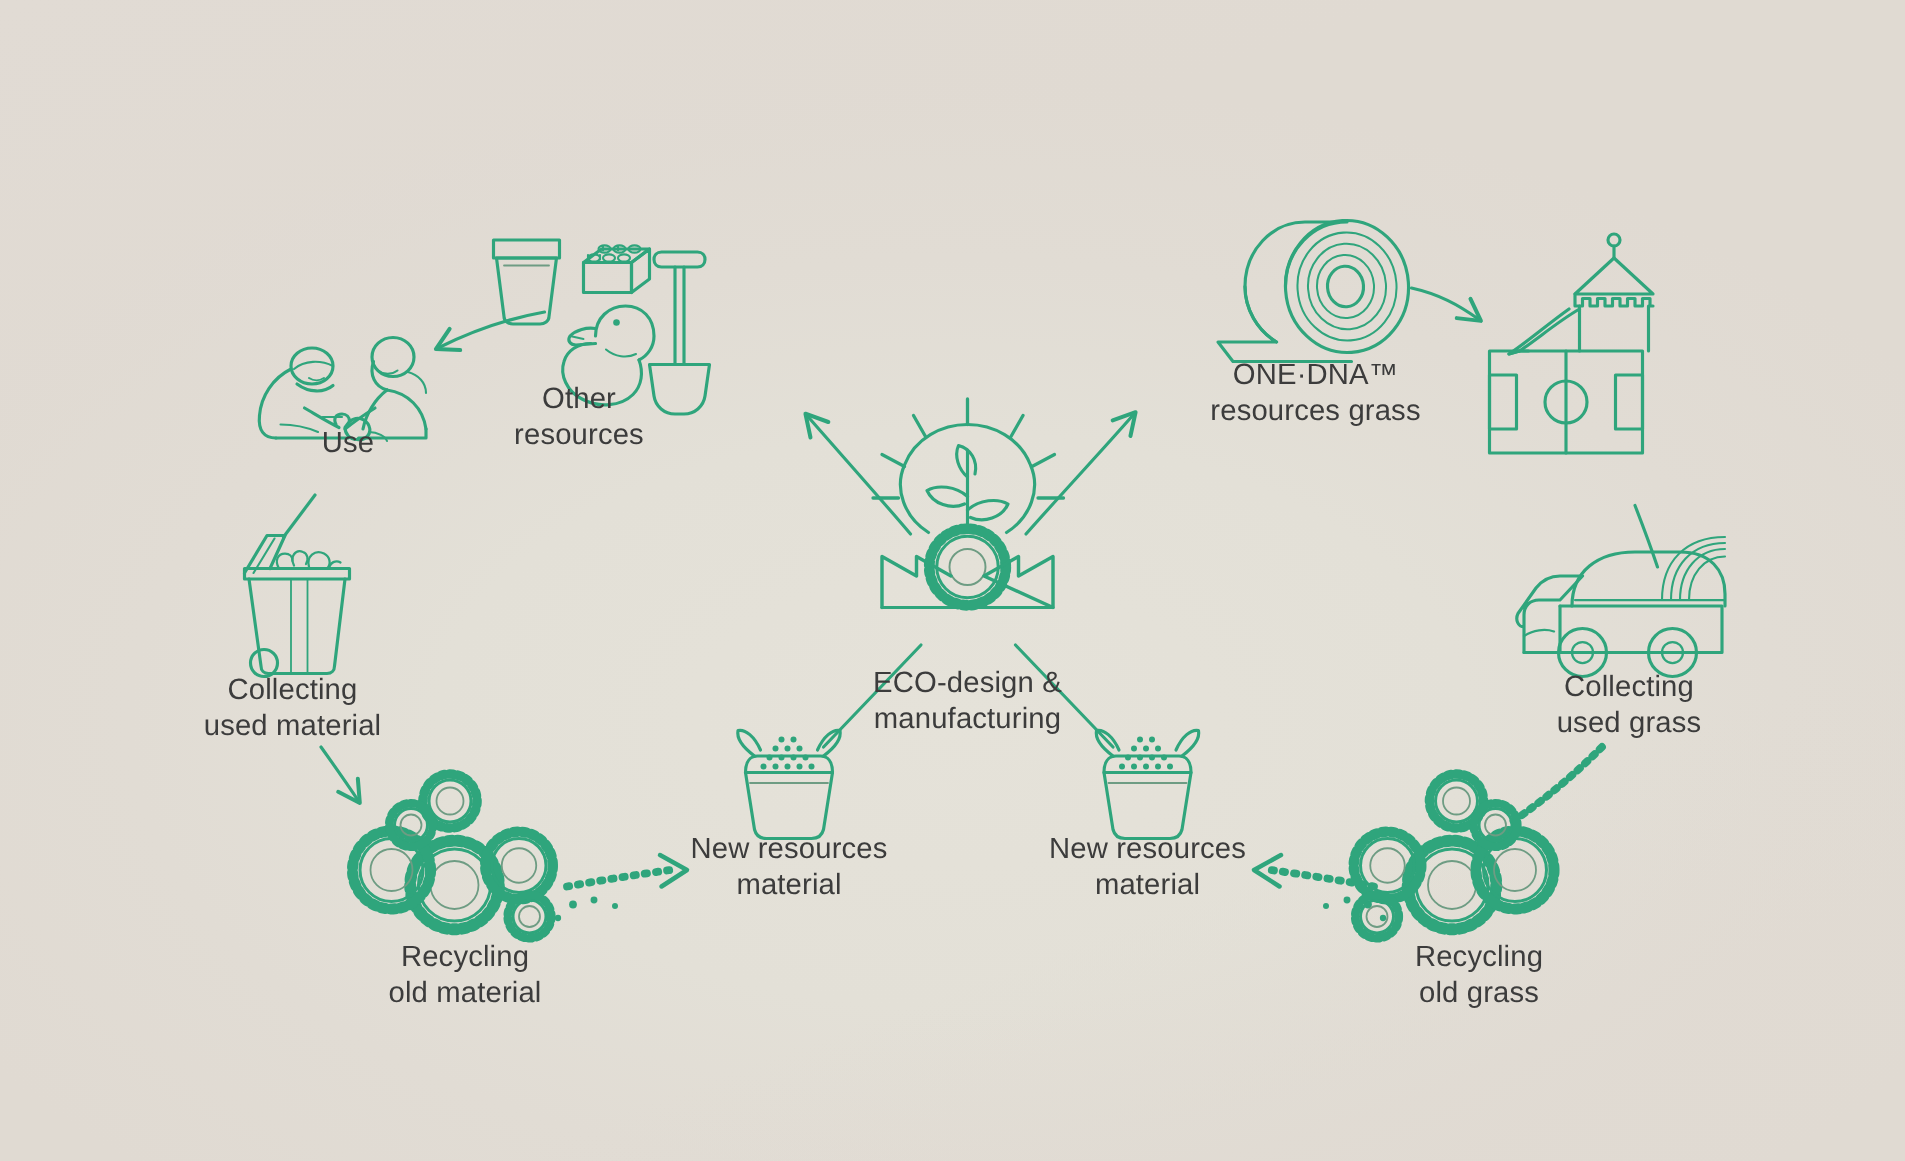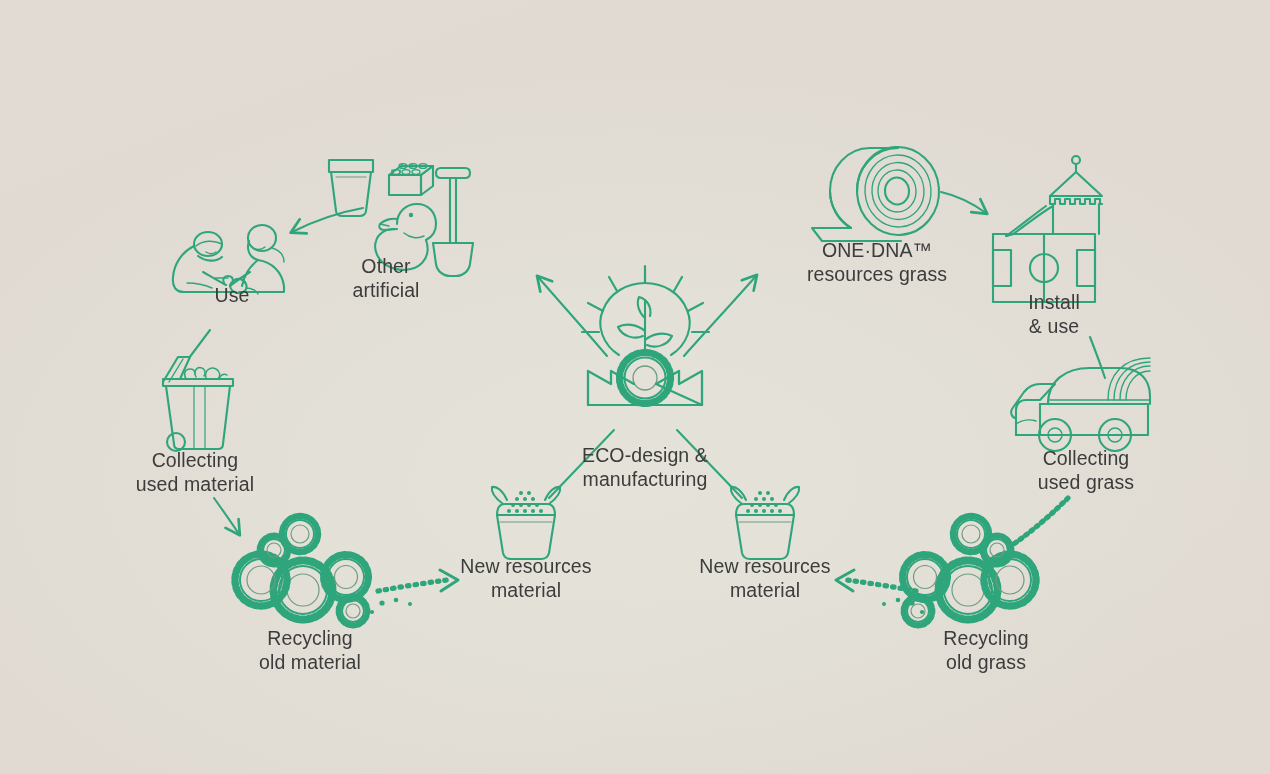--- a/index.html
+++ b/index.html
@@ -366,22 +366,20 @@
 
     </g>
   </svg>
 
   <div class="lbl ctr" style="left:645px;top:444px;width:220px">ECO-design &amp;
 manufacturing</div>
 
   <div class="lbl ctr" style="left:877px;top:239px;width:230px">ONE·DNA™
 resources grass</div>
 
-  <div class="lbl ctr" style="left:1054px;top:291px;width:160px">Install
-&amp; use</div>
 
   <div class="lbl ctr" style="left:1086px;top:447px;width:200px">Collecting
 used grass</div>
 
   <div class="lbl ctr" style="left:986px;top:627px;width:200px">Recycling
 old grass</div>
 
   <div class="lbl ctr" style="left:765px;top:555px;width:220px">New resources
 material</div>
 
@@ -390,15 +388,15 @@
 
   <div class="lbl ctr" style="left:310px;top:627px;width:220px">Recycling
 old material</div>
 
   <div class="lbl ctr" style="left:195px;top:449px;width:230px">Collecting
 used material</div>
 
   <div class="lbl ctr" style="left:232px;top:284px;width:120px">Use</div>
 
   <div class="lbl ctr" style="left:386px;top:255px;width:180px">Other
-artificial</div>
+resources</div>
 
 </div>
 
 </body></html>

